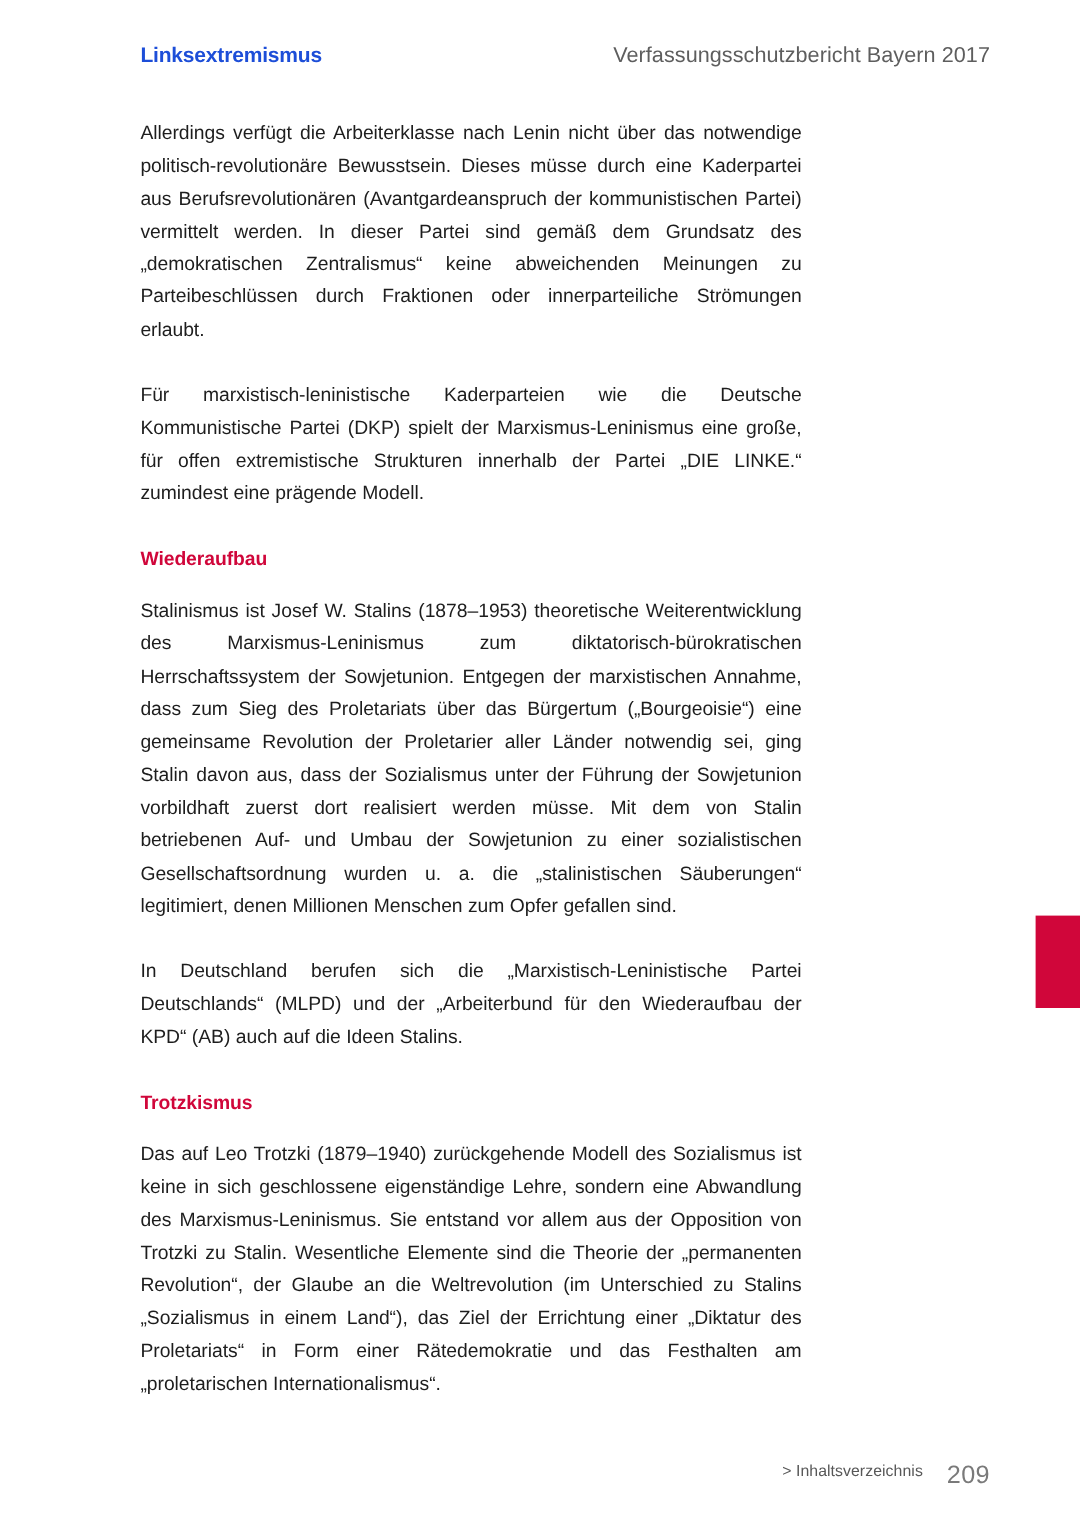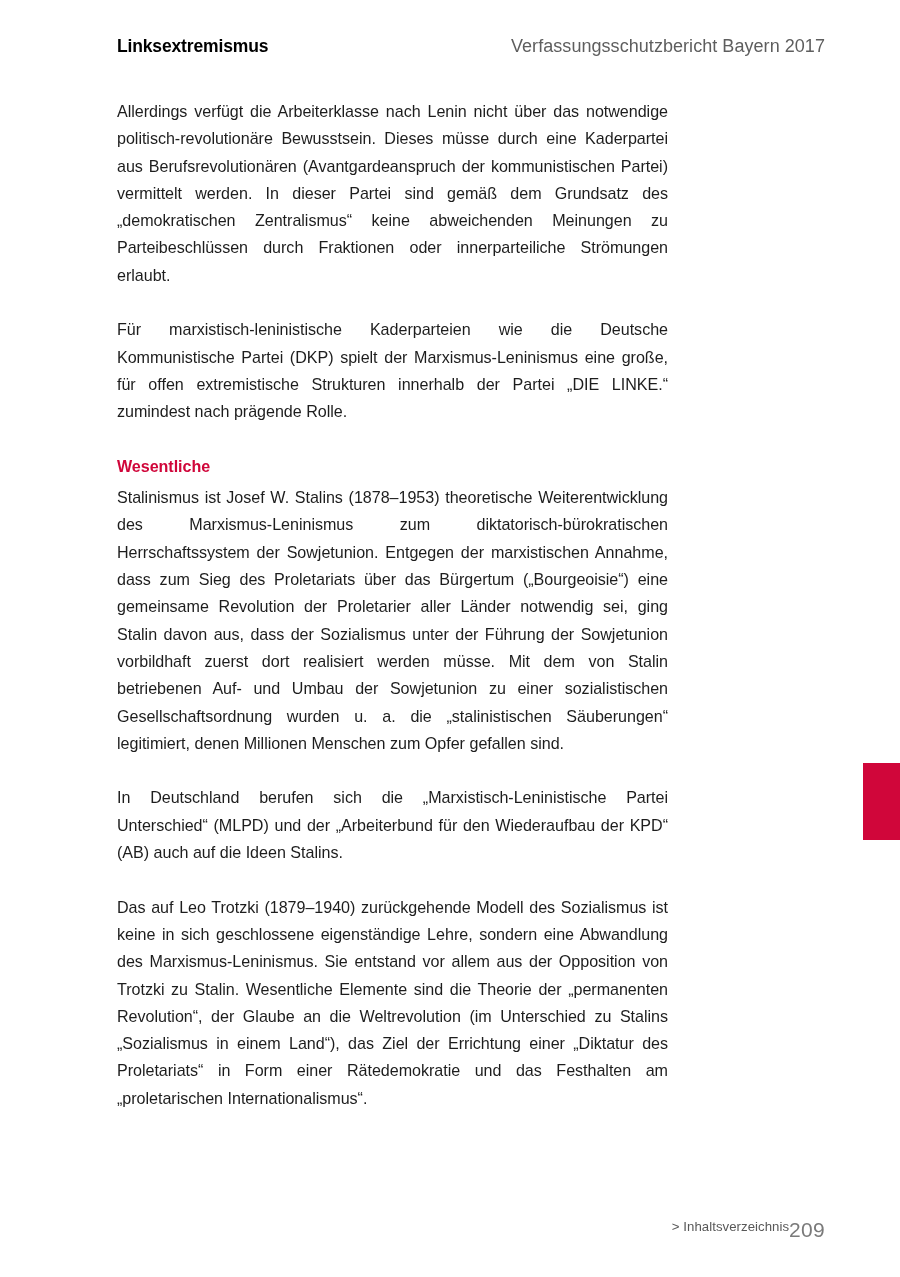--- a/index.html
+++ b/index.html
@@ -28,21 +28,21 @@
     left: 117px;
     top: 36px;
     width: 708px;
     display: flex;
     align-items: baseline;
     justify-content: space-between;
   }
   .running-head-title {
     font-size: 17.5px;
     font-weight: bold;
-    color: #000000;
+    color: #1d4ed8;
     letter-spacing: -0.15px;
     white-space: nowrap;
   }
   .running-head-report {
     font-size: 18px;
     font-weight: normal;
     color: #5e5e5e;
     letter-spacing: 0.05px;
     white-space: nowrap;
   }
@@ -74,21 +74,21 @@
     font-size: 16.1px;
     line-height: 27.3px;
     font-weight: bold;
     color: #d0063a;
     letter-spacing: -0.05px;
   }
   .section-block {
     margin-top: 27.3px;
   }
   .section-block h2.subhead + p.body-par {
-    margin-top: 4px;
+    margin-top: 16px;
   }
 
   
   .edge-tab {
     position: absolute;
     right: 0;
     top: 763px;
     width: 37px;
     height: 77px;
     background: #d0063a;
@@ -110,46 +110,48 @@
     text-decoration: none;
     letter-spacing: 0.05px;
     white-space: nowrap;
   }
   .footer-pageno {
     font-size: 21px;
     color: #7a7a7a;
     letter-spacing: 0.3px;
     position: relative;
     top: 6px;
+    margin-left: 20px;
   }
 </style>
 </head>
 <body>
 
 <div class="page">
 
   <div class="running-head">
     <div class="running-head-title">Linksextremismus</div>
     <div class="running-head-report">Verfassungsschutzbericht Bayern 2017</div>
   </div>
 
   <div class="column">
 
 
     <p class="body-par">Allerdings verfügt die Arbeiterklasse nach Lenin nicht über das notwendige politisch-revolutionäre Bewusstsein. Dieses müsse durch eine Kaderpartei aus Berufsrevolutionären (Avantgardeanspruch der kommunistischen Partei) vermittelt werden. In dieser Partei sind gemäß dem Grundsatz des „demokratischen Zentralismus“ keine abweichenden Meinungen zu Parteibeschlüssen durch Fraktionen oder innerparteiliche Strömungen erlaubt.</p>
 
-    <p class="body-par">Für marxistisch-leninistische Kaderparteien wie die Deutsche Kommunistische Partei (DKP) spielt der Marxismus-Leninismus eine große, für offen extremistische Strukturen innerhalb der Partei „DIE LINKE.“ zumindest nach prägende Rolle.</p>
+    <p class="body-par">Für marxistisch-leninistische Kaderparteien wie die Deutsche Kommunistische Partei (DKP) spielt der Marxismus-Leninismus eine große, für offen extremistische Strukturen innerhalb der Partei „DIE LINKE.“ zumindest eine prägende Modell.</p>
 
     <div class="section-block">
-      <h2 class="subhead">Wesentliche</h2>
+      <h2 class="subhead">Wiederaufbau</h2>
       <p class="body-par">Stalinismus ist Josef W. Stalins (1878–1953) theoretische Weiterentwicklung des Marxismus-Leninismus zum diktatorisch-bürokratischen Herrschaftssystem der Sowjetunion. Entgegen der marxistischen Annahme, dass zum Sieg des Proletariats über das Bürgertum („Bourgeoisie“) eine gemeinsame Revolution der Proletarier aller Länder notwendig sei, ging Stalin davon aus, dass der Sozialismus unter der Führung der Sowjetunion vorbildhaft zuerst dort realisiert werden müsse. Mit dem von Stalin betriebenen Auf- und Umbau der Sowjetunion zu einer sozialistischen Gesellschaftsordnung wurden u. a. die „stalinistischen Säuberungen“ legitimiert, denen Millionen Menschen zum Opfer gefallen sind.</p>
-      <p class="body-par">In Deutschland berufen sich die „Marxistisch-Leninistische Partei Unterschied“ (MLPD) und der „Arbeiterbund für den Wiederaufbau der KPD“ (AB) auch auf die Ideen Stalins.</p>
+      <p class="body-par">In Deutschland berufen sich die „Marxistisch-Leninistische Partei Deutschlands“ (MLPD) und der „Arbeiterbund für den Wiederaufbau der KPD“ (AB) auch auf die Ideen Stalins.</p>
     </div>
 
     <div class="section-block">
+      <h2 class="subhead">Trotzkismus</h2>
       <p class="body-par">Das auf Leo Trotzki (1879–1940) zurückgehende Modell des Sozialismus ist keine in sich geschlossene eigenständige Lehre, sondern eine Abwandlung des Marxismus-Leninismus. Sie entstand vor allem aus der Opposition von Trotzki zu Stalin. Wesentliche Elemente sind die Theorie der „permanenten Revolution“, der Glaube an die Weltrevolution (im Unterschied zu Stalins „Sozialismus in einem Land“), das Ziel der Errichtung einer „Diktatur des Proletariats“ in Form einer Rätedemokratie und das Festhalten am „proletarischen Internationalismus“.</p>
     </div>
 
   </div>
 
   <div class="edge-tab"></div>
 
   <div class="footer">
     <a class="footer-link" href="#">&gt; Inhaltsverzeichnis</a>
     <div class="footer-pageno">209</div>

